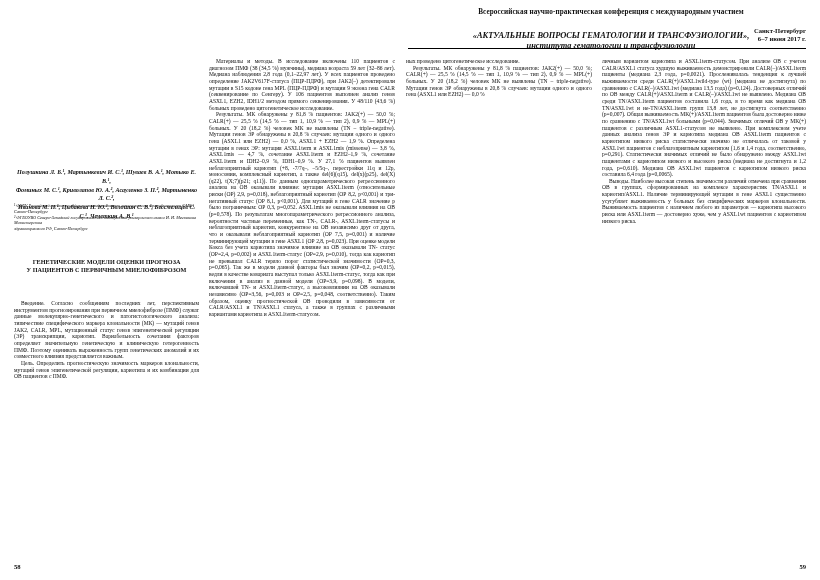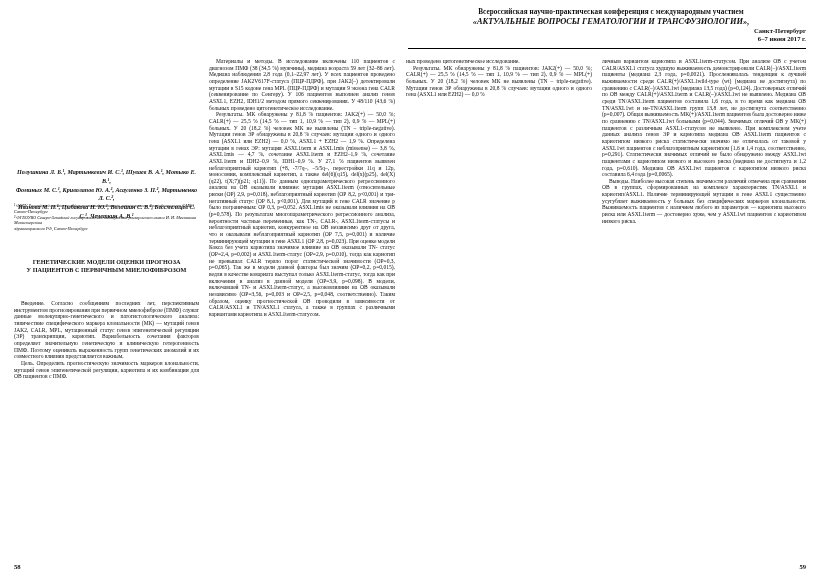--- a/index.html
+++ b/index.html
@@ -33,21 +33,21 @@
   .header .conf-line1 {
     font-size: 7.2px;
     font-weight: bold;
     letter-spacing: 0.1px;
   }
   .header .conf-title {
     font-size: 8.4px;
     font-weight: bold;
     font-style: italic;
     line-height: 1.18;
-    margin-top: 1px;
+    margin-top: 15px;
   }
   .header-city {
     position: absolute;
     top: 27px;
     right: 14px;
     text-align: right;
     font-size: 6.6px;
     font-weight: bold;
     line-height: 1.25;
   }
@@ -125,20 +125,21 @@
 </style>
 </head>
 <body>
 
 <div class="page">
 
   <div class="header">
     <div class="conf-line1">Всероссийская научно-практическая конференция с международным участием</div>
     <div class="conf-title">
       <div>«АКТУАЛЬНЫЕ ВОПРОСЫ ГЕМАТОЛОГИИ И ТРАНСФУЗИОЛОГИИ»,</div>
+      <div>института гематологии и трансфузиологии</div>
     </div>
   </div>
   <div class="header-city">
     <div>Санкт-Петербург</div>
     <div>6–7 июня 2017 г.</div>
   </div>
   <div class="header-rule"></div>
 
   <div class="authors">
     <div>Полушкина Л. Б.¹, Мартынкевич И. С.¹, Шуваев В. А.¹, Мотыко Е. В.¹,</div>

